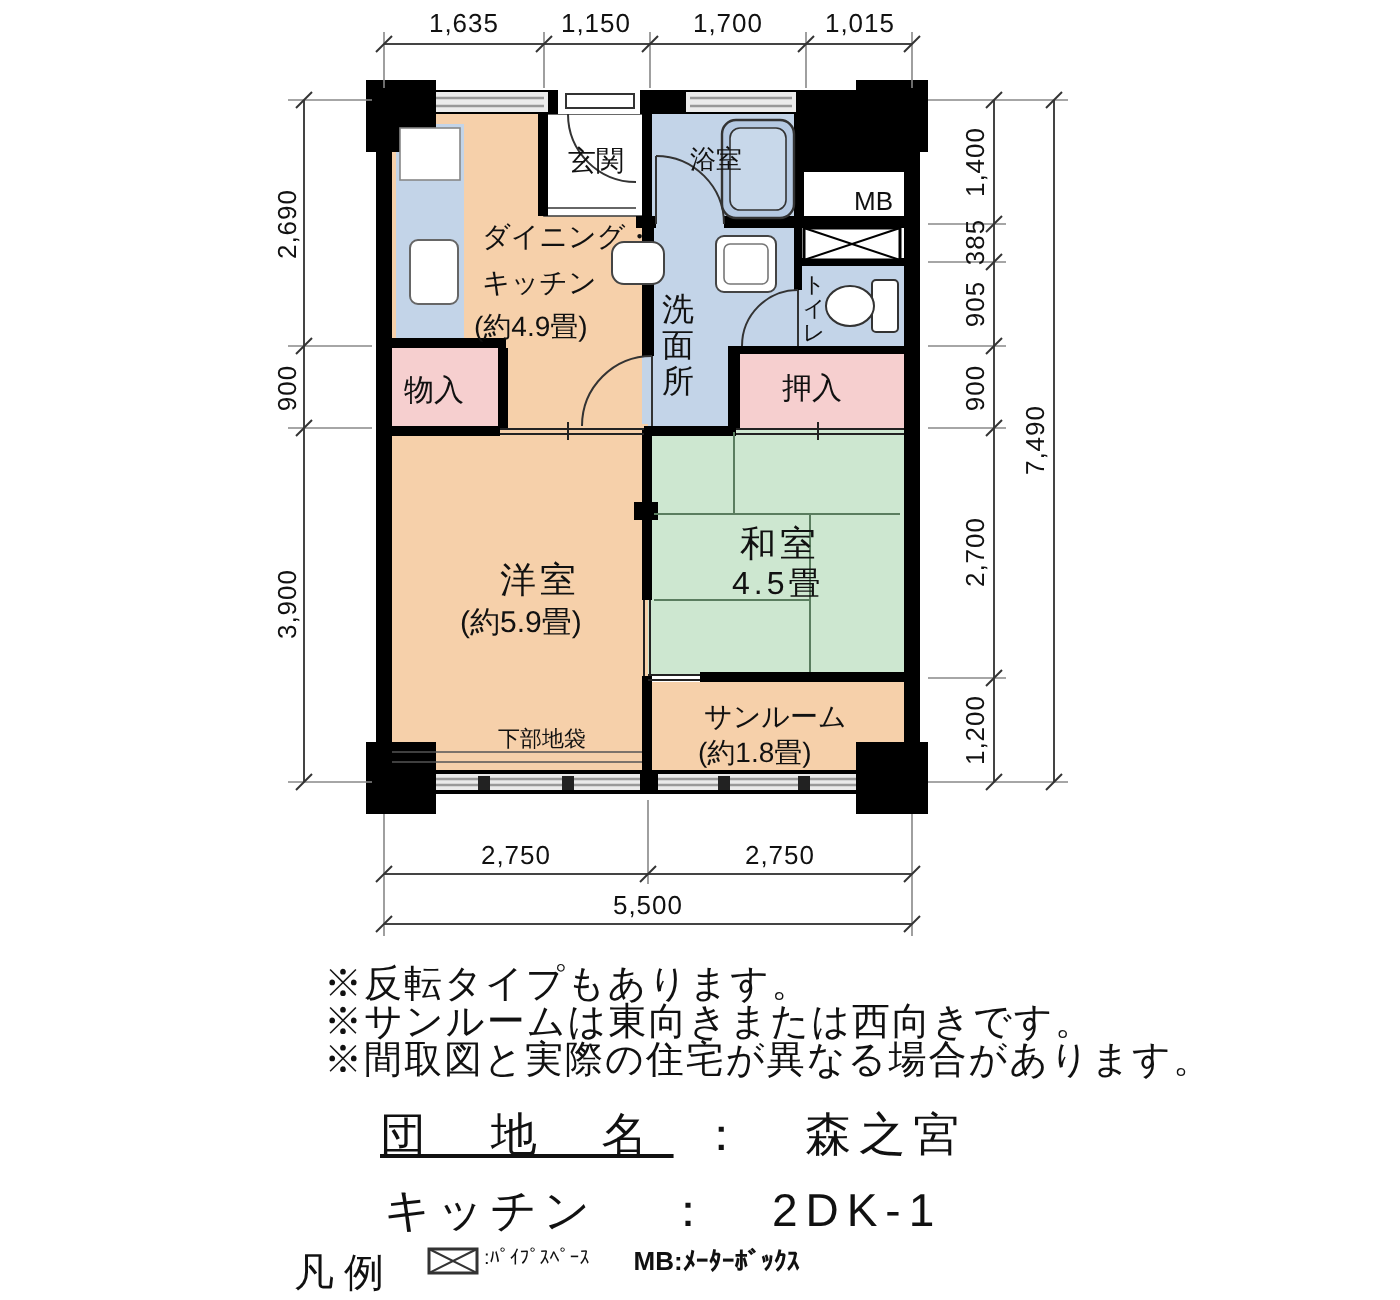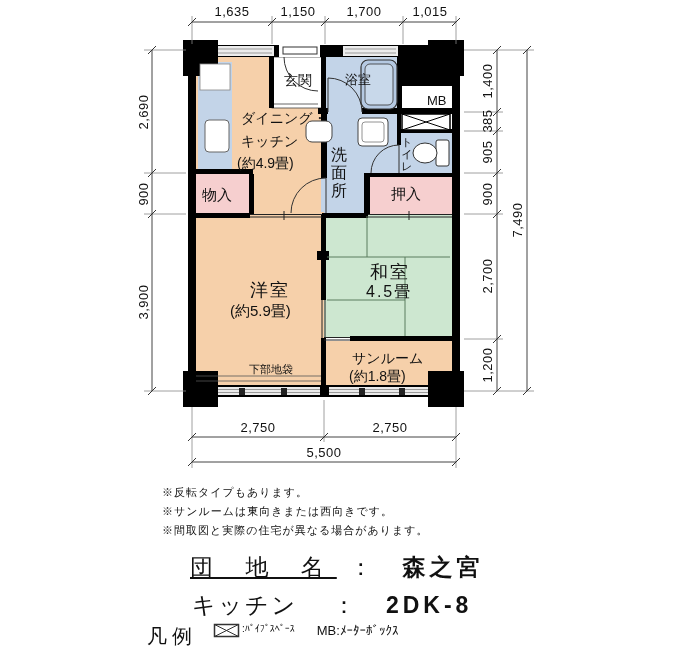--- a/index.html
+++ b/index.html
@@ -6,31 +6,31 @@
   #canvas{position:relative;width:700px;height:650px;background:#ffffff;overflow:hidden;
           font-family:"Liberation Sans",sans-serif;color:#111;}
   svg text{font-family:"Liberation Sans",sans-serif;fill:#111;}
   .dimtext{font-size:13px;letter-spacing:0.5px;}
   .roomlabel{font-size:14px;}
   .big{font-size:18px;letter-spacing:2px;}
   .mid{font-size:15px;}
   .small{font-size:11px;}
   .vchar{font-size:16px;}
   .vchar-s{font-size:11px;}
-  .notes{position:absolute;left:162px;top:483px;font-size:11px;line-height:19px;
+  .notes{position:absolute;left:162px;top:483px;font-size:19px;line-height:19px;
          letter-spacing:1px;white-space:nowrap;}
   .inforow{position:absolute;white-space:nowrap;font-size:23px;}
   .inforow .lbl1{letter-spacing:13px;text-decoration:underline;}
   .inforow .lbl2{letter-spacing:3px;}
-  .inforow .val{letter-spacing:4px;font-weight:bold;}
+  .inforow .val{letter-spacing:4px;}
   .legendrow{position:absolute;left:147px;top:623px;display:flex;align-items:flex-start;}
   .legendrow .ttl{font-size:20px;letter-spacing:5px;}
   .legendrow .sym{margin-left:16px;margin-right:2px;}
   .legendrow .txt{font-size:10px;}
-  .legendrow .txt2{font-size:13px;margin-left:22px;}
+  .legendrow .txt2{font-size:13px;margin-left:22px;font-weight:bold;}
 </style>
 </head>
 <body>
 
 <div id="canvas">
 
 <svg width="700" height="650" viewBox="0 0 700 650">
 
   <g>
     <rect x="196" y="57" width="128" height="157" fill="#f6d0aa"></rect>
@@ -272,21 +272,21 @@
 
 
 <div class="inforow" style="left:190px;top:552px;">
   <span class="lbl1">団 地 名</span>
   <span style="margin:0 24px 0 6px;">：</span>
   <span class="val">森之宮</span>
 </div>
 <div class="inforow" style="left:192px;top:590px;">
   <span class="lbl2">キッチン</span>
   <span style="margin:0 24px 0 28px;">：</span>
-  <span class="val">2DK-8</span>
+  <span class="val">2DK-1</span>
 </div>
 
 
 <div class="legendrow">
   <span class="ttl">凡例</span>
   <span class="sym">
     <svg width="27" height="15" viewBox="0 0 27 15">
       <rect x="1.5" y="1.5" width="24" height="12" fill="none" stroke="#333" stroke-width="1.5"></rect>
       <line x1="1.5" y1="1.5" x2="25.5" y2="13.5" stroke="#333" stroke-width="1"></line>
       <line x1="1.5" y1="13.5" x2="25.5" y2="1.5" stroke="#333" stroke-width="1"></line>

